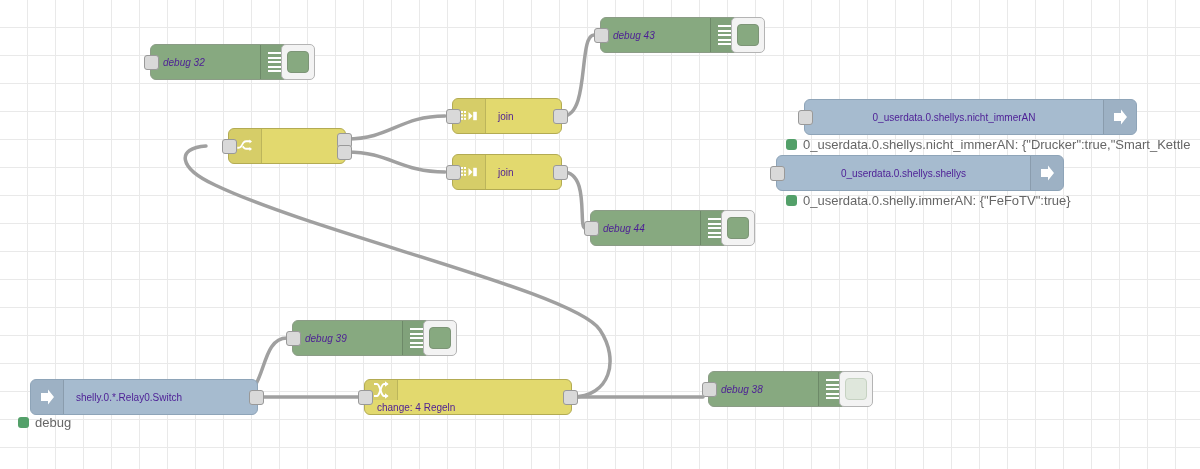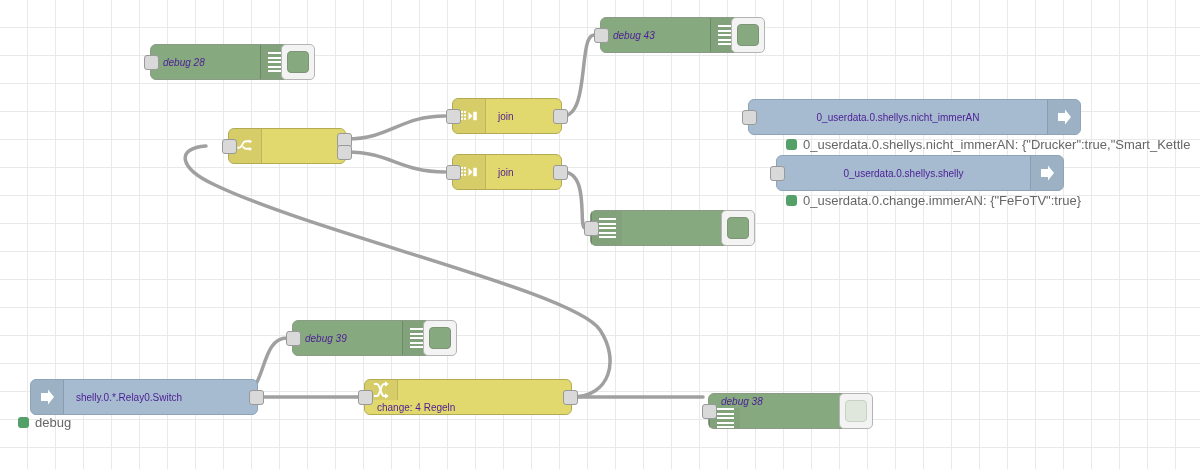--- a/index.html
+++ b/index.html
@@ -165,21 +165,21 @@
       <path d="M 563,116 C 590,116 578,35 594,35" fill="none" stroke="#a0a0a0" stroke-width="3.5" stroke-linecap="round"></path>
       <path d="M 563,172 C 590,172 578,228 585,228" fill="none" stroke="#a0a0a0" stroke-width="3.5" stroke-linecap="round"></path>
       <path d="M 237,397 C 268,397 258,338 287,338" fill="none" stroke="#a0a0a0" stroke-width="3.5" stroke-linecap="round"></path>
       <path d="M 237,397 L 358,397" fill="none" stroke="#a0a0a0" stroke-width="3.5" stroke-linecap="round"></path>
       <path d="M 572,397 L 703,397" fill="none" stroke="#a0a0a0" stroke-width="3.5" stroke-linecap="round"></path>
     </svg>
 
   <div id="nodes-layer">
       <div class="node green" style="left: 150px; top: 44px; width: 142px;">
         <div class="port in"></div>
-        <div class="label" style="flex: 1 1 auto;">debug 28</div>
+        <div class="label" style="flex: 1 1 auto;">debug 32</div>
         <div class="dbg-lines">
           <i></i>
           <i></i>
           <i></i>
           <i></i>
           <i></i>
         </div>
         <div class="dbg-btn">
           <span></span>
         </div>
@@ -238,20 +238,21 @@
             <rect x="5" y="11.8" width="2" height="2" fill="#fff"></rect>
             <path d="M9.5 6 l4 4 l-4 4 Z" fill="#fff"></path>
             <rect x="14.2" y="5.8" width="3.6" height="8.4" fill="#fff"></rect>
           </svg>
         </div>
         <div class="label" style="flex: 1 1 auto;">join</div>
         <div class="port out"></div>
       </div>
       <div class="node green" style="left: 590px; top: 210px; width: 142px;">
         <div class="port in"></div>
+        <div class="label" style="flex: 1 1 auto;">debug 44</div>
         <div class="dbg-lines">
           <i></i>
           <i></i>
           <i></i>
           <i></i>
           <i></i>
         </div>
         <div class="dbg-btn">
           <span></span>
         </div>
@@ -263,21 +264,21 @@
           <i></i>
           <i></i>
           <i></i>
           <i></i>
           <i></i>
         </div>
         <div class="dbg-btn">
           <span></span>
         </div>
       </div>
-      <div class="node green" style="left: 708px; top: 393px; width: 142px; flex-direction: column;">
+      <div class="node green" style="left: 708px; top: 371px; width: 142px;">
         <div class="port in"></div>
         <div class="label" style="flex: 1 1 auto;">debug 38</div>
         <div class="dbg-lines">
           <i></i>
           <i></i>
           <i></i>
           <i></i>
           <i></i>
         </div>
         <div class="dbg-btn off">
@@ -299,47 +300,47 @@
       </div>
       <div class="node blue" style="left: 8px; top: 379px; width: 228px; margin-left: 22px;">
         <div class="icon-left">
           <svg width="20" height="20" viewBox="0 0 20 20">
             <path d="M4 6 h7 V2.5 L17 10 l-6 7.5 V14 H4 Z" fill="#fff"></path>
           </svg>
         </div>
         <div class="label" style="flex: 1 1 auto;">shelly.0.*.Relay0.Switch</div>
         <div class="port out"></div>
       </div>
-      <div class="node blue" style="left: 748px; top: 99px; width: 333px; justify-content: space-between;">
+      <div class="node blue" style="left: 804px; top: 99px; width: 333px; justify-content: space-between;">
         <div class="port in"></div>
         <div class="label" style="flex: 1 1 auto; justify-content: center;">0_userdata.0.shellys.nicht_immerAN</div>
         <div class="icon-right">
           <svg width="20" height="20" viewBox="0 0 20 20">
             <path d="M4 6 h7 V2.5 L17 10 l-6 7.5 V14 H4 Z" fill="#fff"></path>
           </svg>
         </div>
       </div>
       <div class="node blue" style="left: 776px; top: 155px; width: 288px;">
         <div class="port in"></div>
-        <div class="label" style="flex: 1 1 auto; justify-content: center;">0_userdata.0.shellys.shelly</div>
+        <div class="label" style="flex: 1 1 auto; justify-content: center;">0_userdata.0.shellys.shellys</div>
         <div class="icon-right">
           <svg width="20" height="20" viewBox="0 0 20 20">
             <path d="M4 6 h7 V2.5 L17 10 l-6 7.5 V14 H4 Z" fill="#fff"></path>
           </svg>
         </div>
       </div>
     </div>
   <div id="status-layer">
       <div class="status" style="left: 786px; top: 137px;">
         <span class="dot" style="background: rgb(83, 160, 105);"></span>
         <span>0_userdata.0.shellys.nicht_immerAN: {"Drucker":true,"Smart_Kettle</span>
       </div>
       <div class="status" style="left: 786px; top: 193px;">
         <span class="dot" style="background: rgb(83, 160, 105);"></span>
-        <span>0_userdata.0.change.immerAN: {"FeFoTV":true}</span>
+        <span>0_userdata.0.shelly.immerAN: {"FeFoTV":true}</span>
       </div>
       <div class="status" style="left: 18px; top: 415px;">
         <span class="dot" style="background: rgb(83, 160, 105);"></span>
         <span>debug</span>
       </div>
     </div>
 
 </div>
 
 </body></html>

